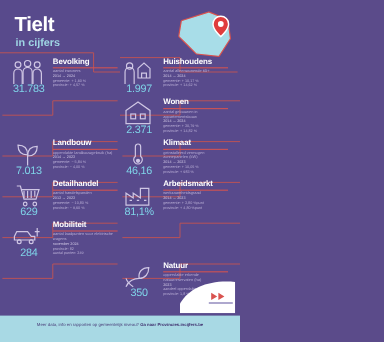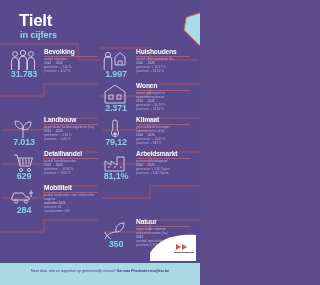--- a/index.html
+++ b/index.html
@@ -6,21 +6,21 @@
   body{
     width:200px;height:285px;
     background:#5b4b8a;
     font-family:"Liberation Sans", sans-serif;
     overflow:hidden;
     position:relative;
   }
   .poster{position:relative;width:200px;height:285px;overflow:hidden;background:#584a8c;}
 
   
-  .header{position:absolute;left:7px;top:0;width:200px;height:48px;padding-left:28px;}
+  .header{position:absolute;left:0;top:0;width:200px;height:48px;}
   .title{
     position:absolute;left:12px;top:12px;
     color:#ffffff;font-size:17px;font-weight:bold;letter-spacing:-0.3px;line-height:1;
   }
   .subtitle{
     position:absolute;left:13px;top:31px;
     color:#9fd6e4;font-size:9px;font-weight:bold;line-height:1;
   }
   .map-wrap{position:absolute;right:4px;top:8px;width:52px;height:44px;}
 
@@ -33,21 +33,21 @@
   .cell{position:absolute;top:0;width:100px;height:34px;}
   .cell.left{left:0;}
   .cell.right{left:92px;}
 
   .ico{
     position:absolute;left:9px;top:1px;width:28px;height:22px;
   }
   .ico svg{display:block;}
   .val{
     position:absolute;left:6px;top:22px;width:36px;
-    color:#7fd3e8;font-size:9px;font-weight:bold;line-height:1;
+    color:#7fd3e8;font-size:9px;font-weight:normal;line-height:1;
     text-align:center;letter-spacing:-0.2px;
   }
   .txt{position:absolute;left:44px;top:1px;width:54px;}
   .h{
     color:#ffffff;font-size:6.6px;font-weight:bold;line-height:1.05;
     margin:0 0 1px 0;letter-spacing:-0.1px;
   }
   .d{color:#b9aed6;font-size:3.3px;line-height:1.22;margin:0;}
   .y{color:#cfc6e4;font-size:3.1px;line-height:1.2;margin:1px 0 0 0;}
   .c{color:#b9aed6;font-size:3.1px;line-height:1.25;margin:0;}
@@ -195,21 +195,21 @@
           <p class="c">provincie: − 4,00 %</p>
         </div>
       </div>
       <div class="cell right">
         <div class="ico">
           <svg width="28" height="22" viewBox="0 0 28 22" fill="none" stroke="#cfc6e4" stroke-width="1">
             <path d="M14 3 a2.2 2.2 0 0 1 2.2 2.2 v8 a3.6 3.6 0 1 1 -4.4 0 v-8 A2.2 2.2 0 0 1 14 3 Z"></path>
             <circle cx="14" cy="17" r="1.8" fill="#cfc6e4" stroke="none"></circle>
           </svg>
         </div>
-        <div class="val">79,12</div>
+        <div class="val">46,16</div>
         <div class="rule"></div>
         <div class="txt">
           <p class="h">Klimaat</p>
           <p class="d">geinstalleerd vermogen zonnepanelen (kW)</p>
           <p class="y">2014 → 2023</p>
           <p class="c">gemeente: + 10,05 %</p>
           <p class="c">provincie: + 983 %</p>
         </div>
       </div>
     </div>

